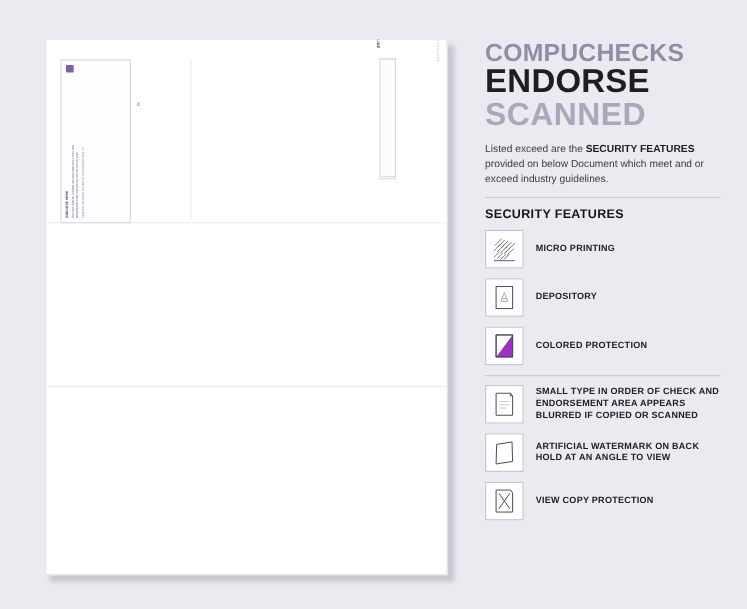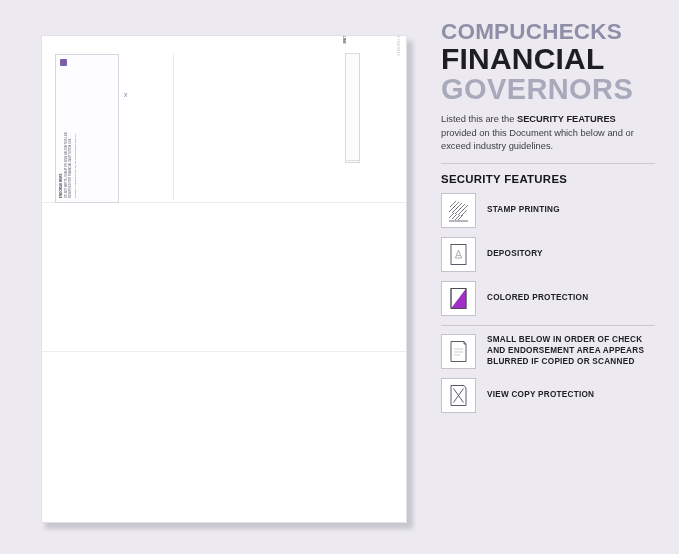--- a/index.html
+++ b/index.html
@@ -170,21 +170,21 @@
     letter-spacing: 0.3px;
     transform: rotate(90deg);
     transform-origin: right top;
     white-space: nowrap;
   }
 
   
   .panel {
     position: absolute;
     left: 441px;
-    top: 20px;
+    top: 36px;
     width: 214px;
   }
   .brand {
     font-size: 22.5px;
     font-weight: bold;
     letter-spacing: 0.2px;
     color: #8e8fa6;
     line-height: 1.04;
   }
   .brand-2 {
@@ -286,26 +286,26 @@
         <div class="mv-text">DEPOSITORY BANK ENDORSEMENT</div>
       </div>
 
       <div class="edge-label">SECURITY CHECK FEATURES</div>
     </div>
   </div>
 
   <div class="panel">
 
     <div class="brand">COMPUCHECKS</div>
-    <div class="brand-2">FINANCIAL</div>
-    <div class="brand-3">GOVERNORS</div>
+    <div class="brand-2">ENDORSE</div>
+    <div class="brand-3">SCANNED</div>
 
     <div class="intro">
-      <span>Listed this are the </span><b>SECURITY FEATURES</b><br>
-      <span>provided on this Document which below and or exceed industry guidelines.</span>
+      <span>Listed exceed are the </span><b>SECURITY FEATURES</b><br>
+      <span>provided on below Document which meet and or exceed industry guidelines.</span>
     </div>
 
     <div class="rule"></div>
     <div class="sec-head">SECURITY FEATURES</div>
 
     <div class="feature-list">
 
       <div class="feature">
         <div class="ficon">
           <svg width="33" height="33" viewBox="0 0 33 33">
@@ -323,21 +323,21 @@
               <line x1="7" y1="24" x2="12" y2="19"></line>
                 <line x1="10" y1="25" x2="15" y2="20"></line>
               <line x1="13" y1="26" x2="18" y2="21"></line>
                 <line x1="16" y1="26" x2="21" y2="21"></line>
             </g>
             <g stroke="#4a4a55" stroke-width="0.8">
               <line x1="7" y1="27" x2="26" y2="27"></line>
             </g>
           </svg>
         </div>
-        <div class="flabel">STAMP PRINTING</div>
+        <div class="flabel">MICRO PRINTING</div>
       </div>
 
       <div class="feature">
         <div class="ficon">
           <svg width="33" height="33" viewBox="0 0 33 33">
             <rect x="9" y="6.5" width="15" height="20" fill="#ffffff" stroke="#4a4a55" stroke-width="0.9"></rect>
             <path d="M16.5 12 L19.6 20 L13.4 20 Z" fill="none" stroke="#9a9aa6" stroke-width="0.8"></path>
             <line x1="14.6" y1="17.6" x2="18.4" y2="17.6" stroke="#9a9aa6" stroke-width="0.8"></line>
           </svg>
         </div>
@@ -365,23 +365,31 @@
           <svg width="33" height="33" viewBox="0 0 33 33">
             <path d="M9 6.5 L22 6.5 L24 9 L24 26.5 L9 26.5 Z" fill="#ffffff" stroke="#4a4a55" stroke-width="0.9"></path>
             <path d="M22 6.5 L22 9 L24 9" fill="none" stroke="#4a4a55" stroke-width="0.8"></path>
             <g stroke="#b9b9c4" stroke-width="0.7">
               <line x1="12" y1="14" x2="21" y2="14"></line>
               <line x1="12" y1="17" x2="21" y2="17"></line>
               <line x1="12" y1="20" x2="18" y2="20"></line>
             </g>
           </svg>
         </div>
-        <div class="flabel">SMALL BELOW IN ORDER OF CHECK AND ENDORSEMENT AREA APPEARS BLURRED IF COPIED OR SCANNED</div>
-      </div>
-
+        <div class="flabel">SMALL TYPE IN ORDER OF CHECK AND ENDORSEMENT AREA APPEARS BLURRED IF COPIED OR SCANNED</div>
+      </div>
+
+      <div class="feature">
+        <div class="ficon">
+          <svg width="33" height="33" viewBox="0 0 33 33">
+            <path d="M9.5 9 L23.5 6.8 L24 24.5 L9 26.8 Z" fill="#ffffff" stroke="#4a4a55" stroke-width="0.9"></path>
+          </svg>
+        </div>
+        <div class="flabel">ARTIFICIAL WATERMARK ON BACK HOLD AT AN ANGLE TO VIEW</div>
+      </div>
 
       <div class="feature">
         <div class="ficon">
           <svg width="33" height="33" viewBox="0 0 33 33">
             <path d="M9 6.5 L22 6.5 L24 9 L24 26.5 L9 26.5 Z" fill="#ffffff" stroke="#4a4a55" stroke-width="0.9"></path>
             <line x1="11.5" y1="9.5" x2="21.5" y2="23.5" stroke="#4a4a55" stroke-width="0.9"></line>
             <line x1="21.5" y1="9.5" x2="11.5" y2="23.5" stroke="#4a4a55" stroke-width="0.9"></line>
           </svg>
         </div>
         <div class="flabel">VIEW COPY PROTECTION</div>

